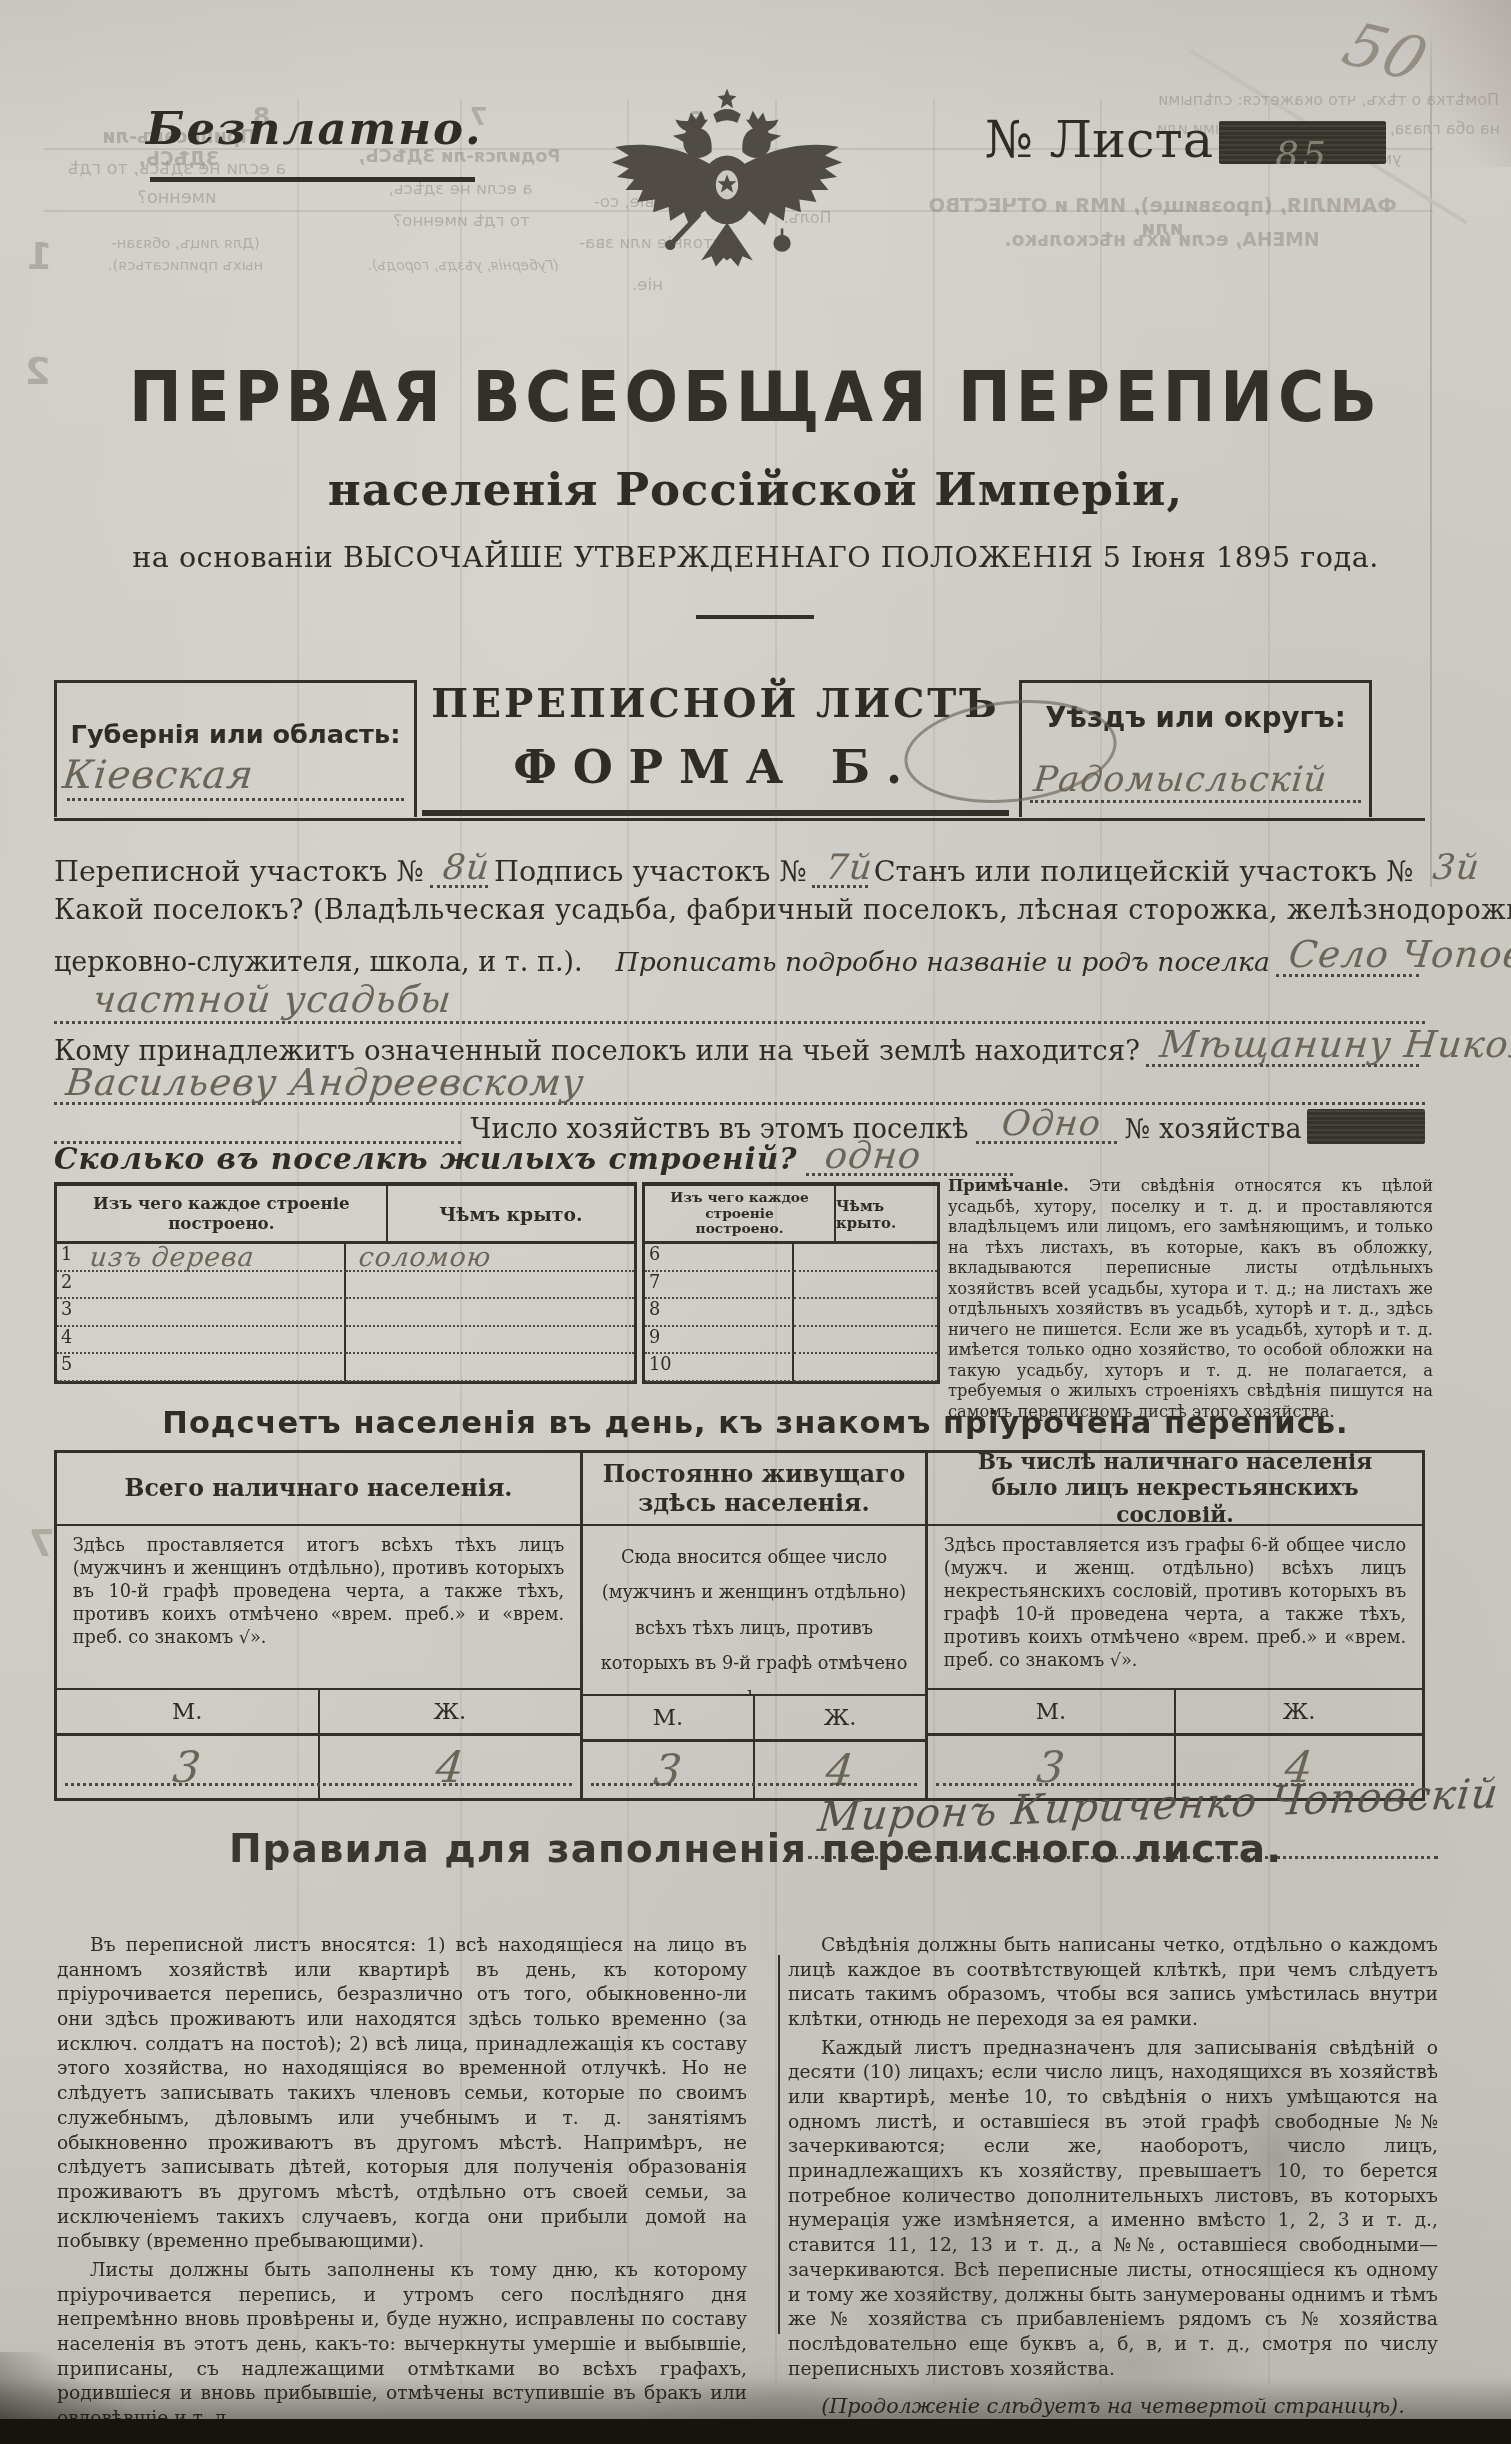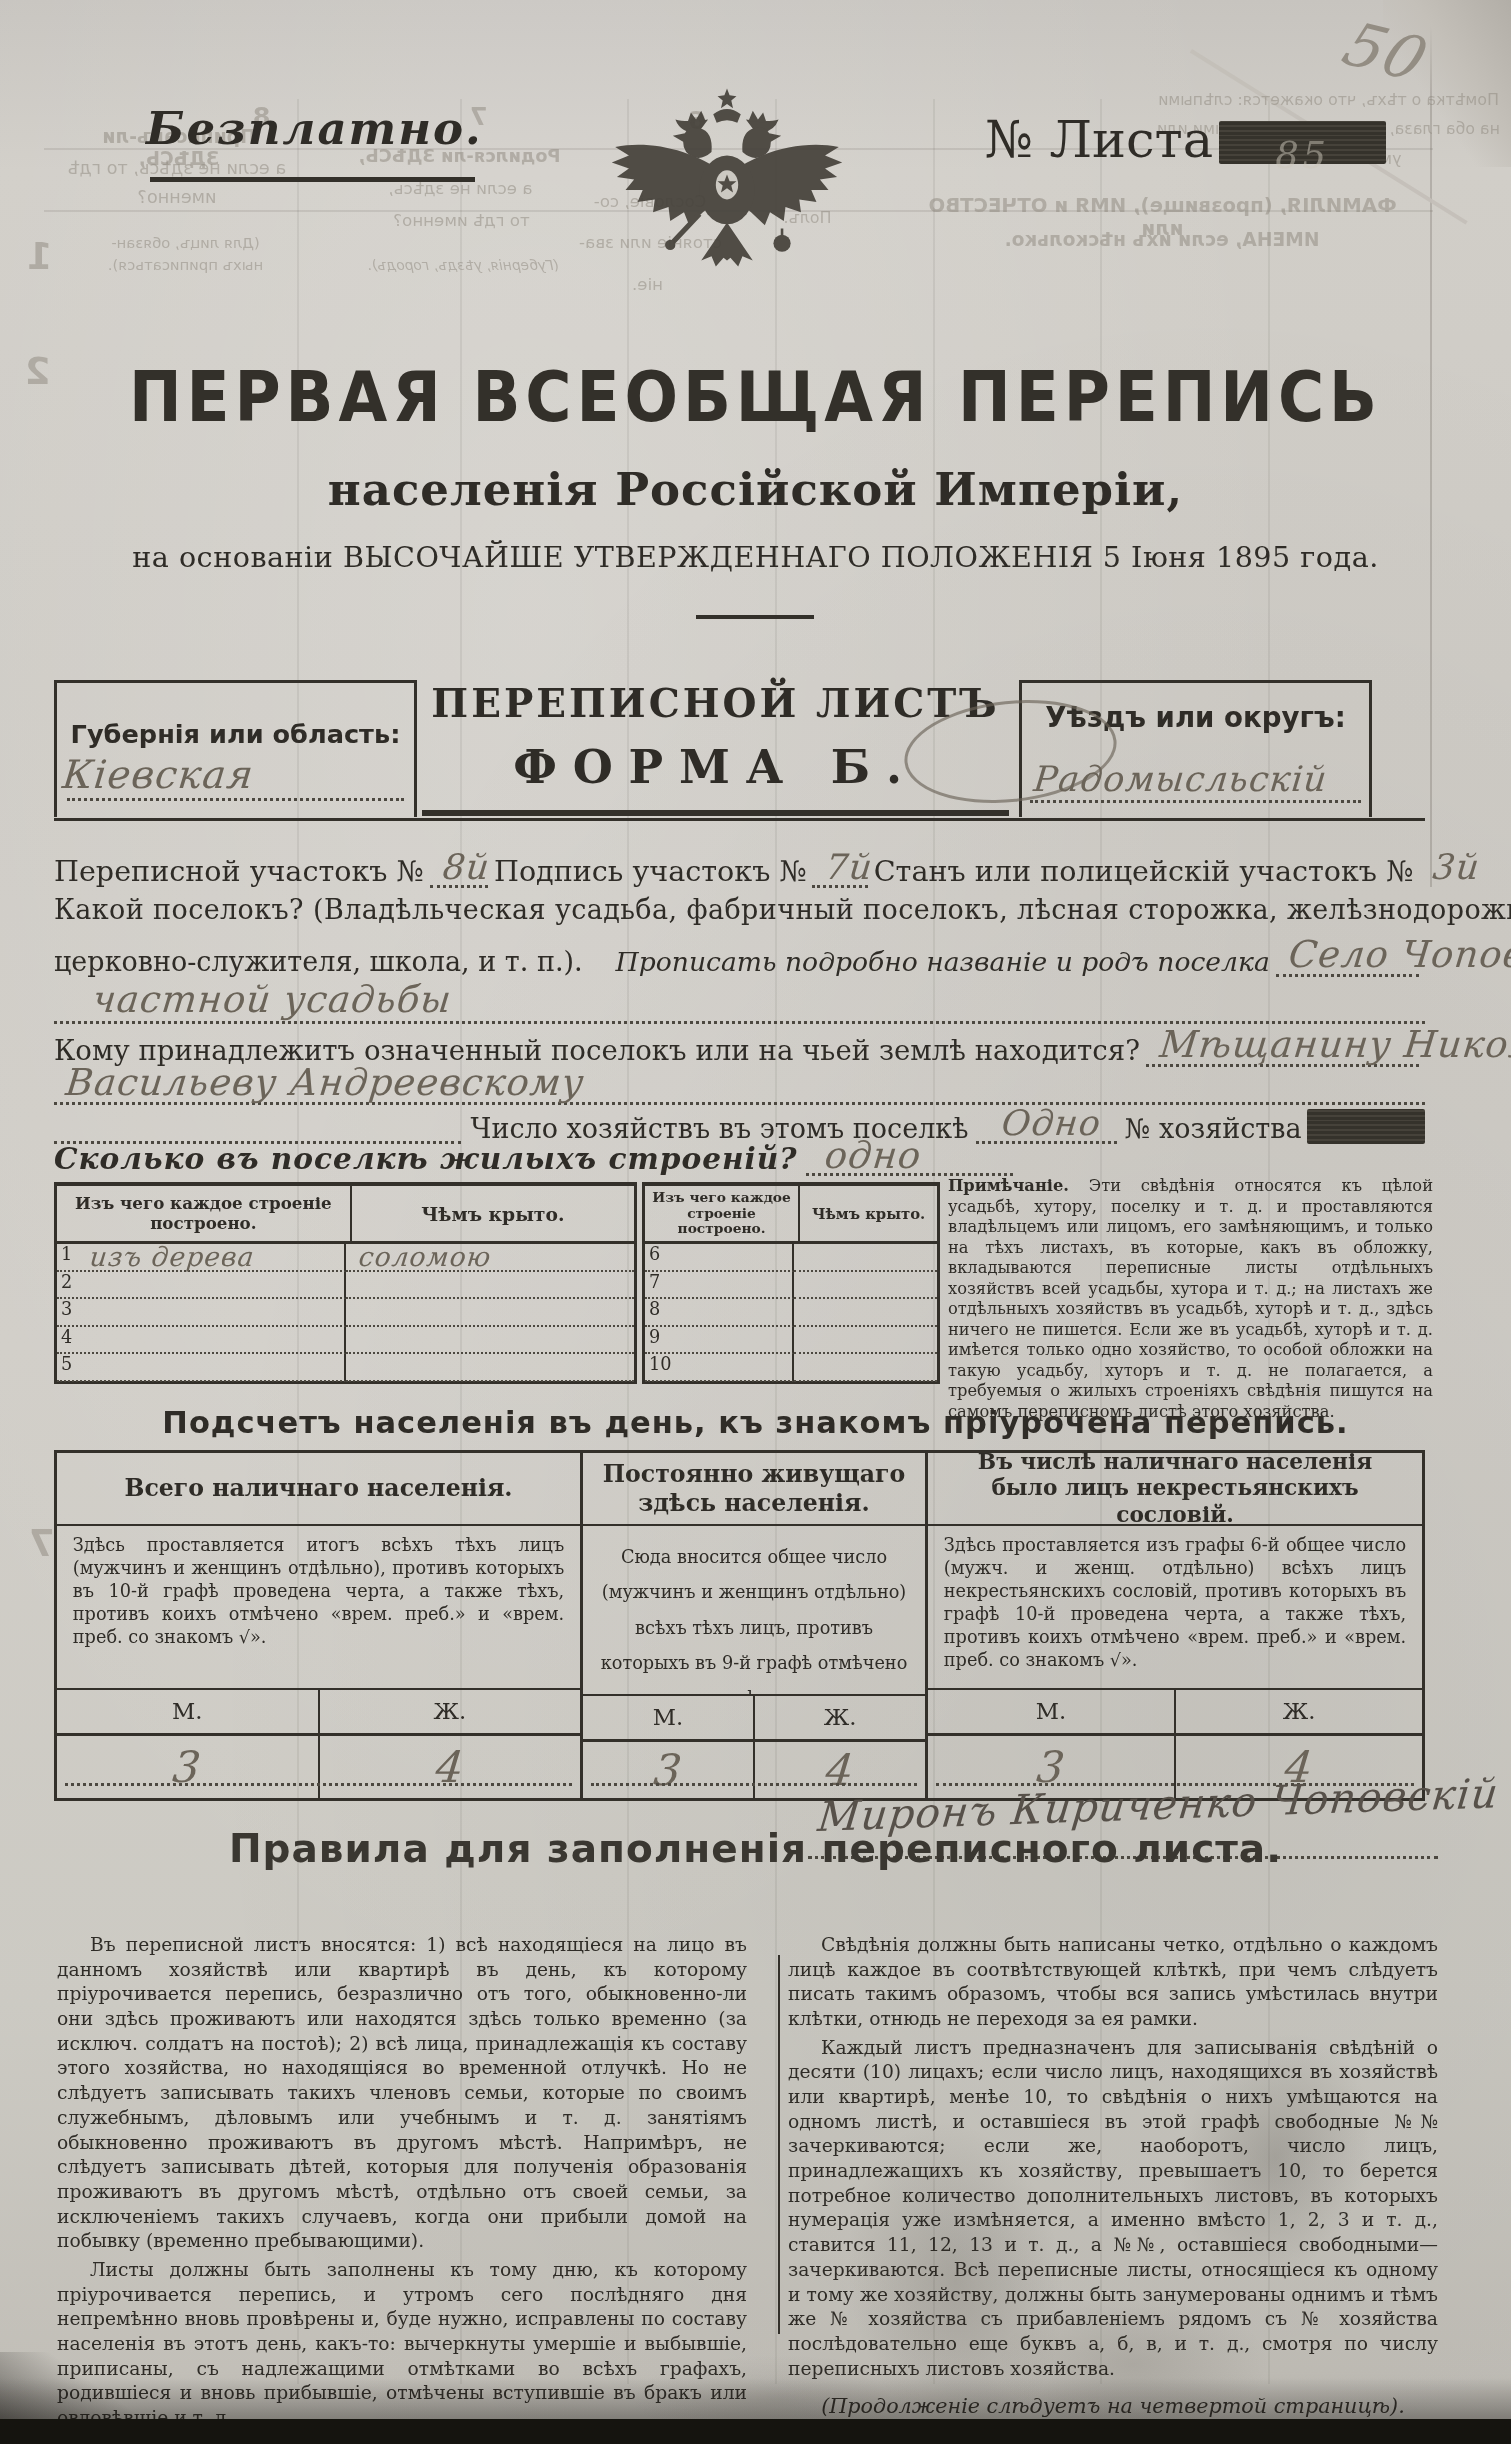--- a/index.html
+++ b/index.html
@@ -116,21 +116,21 @@
              background:repeating-linear-gradient(0deg,#35322b 0 3px,#46423a 3px 4.9px);border-radius:2px;}
   .l-bquestion{top:1133px;height:43px;font-style:italic;font-weight:bold;font-size:29.6px;letter-spacing:1px;}
   .bq-slot{width:207px;border-bottom:3px dotted #4c4840;position:relative;margin-left:7.9px;}
   .bq-slot .hw{position:absolute;left:19.7px;bottom:-3.9px;font-size:37px;font-weight:normal;}
   
   .btable{border:3px solid #33302a;border-top:4.9px solid #33302a;}
   .bt-left{left:54px;top:1182px;width:577px;height:195px;}
   .bt-right{left:642px;top:1182px;width:292px;height:195px;}
   .bt-head{display:flex;height:55px;border-bottom:3px solid #33302a;}
   .bt-head .c1{width:49%;border-right:2px solid #33302a;display:flex;align-items:center;justify-content:center;
-               text-align:center;font-size:16.7px;font-weight:bold;line-height:1.15;padding:0 5px;}
+               text-align:center;font-size:16.7px;font-weight:bold;line-height:1.15;padding:0 23px;}
   .bt-head .c2{flex:1;display:flex;align-items:center;justify-content:center;font-size:18.7px;font-weight:bold;}
   .bt-right .bt-head .c1{font-size:13.8px;} .bt-right .bt-head .c2{font-size:14.8px;}
   .bt-row{display:flex;height:27.6px;}
   .bt-row .c1{width:49%;border-right:2px solid #33302a;border-bottom:2px dotted #4c4840;
               font-size:17.7px;padding-left:3.9px;position:relative;}
   .bt-row .c2{flex:1;border-bottom:2px dotted #4c4840;position:relative;}
   .bt-row .hw{position:absolute;left:33px;bottom:-2px;font-size:26.6px;}
   .bt-row .c2 .hw{left:13.8px;}
   .bnote{left:948px;top:1176px;width:485px;font-size:16.3px;line-height:1.26;text-align:justify;}
   .bnote b{font-weight:bold;}

